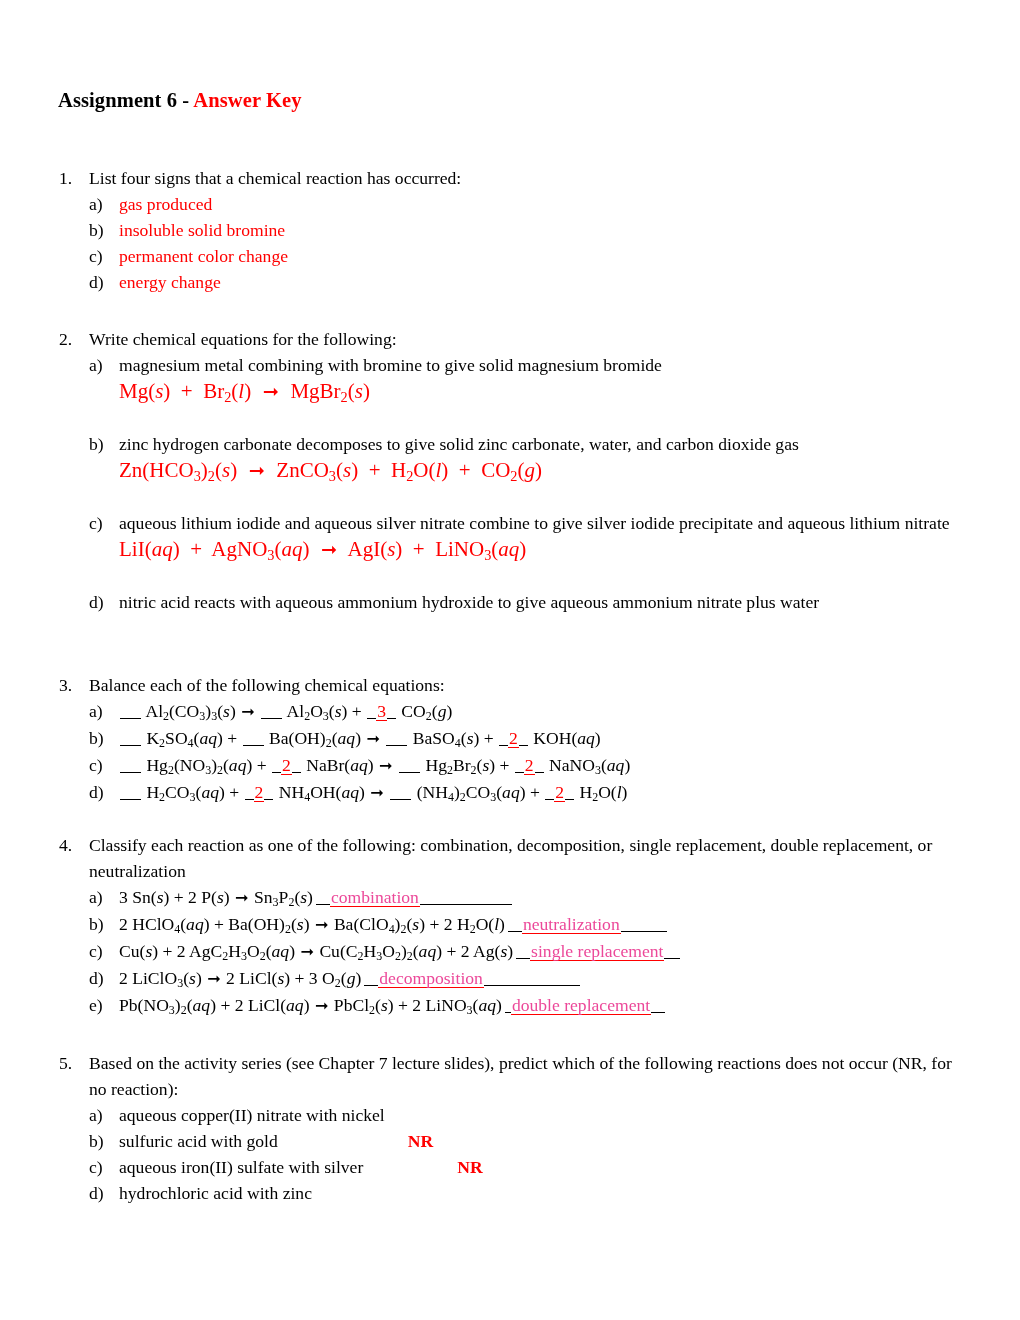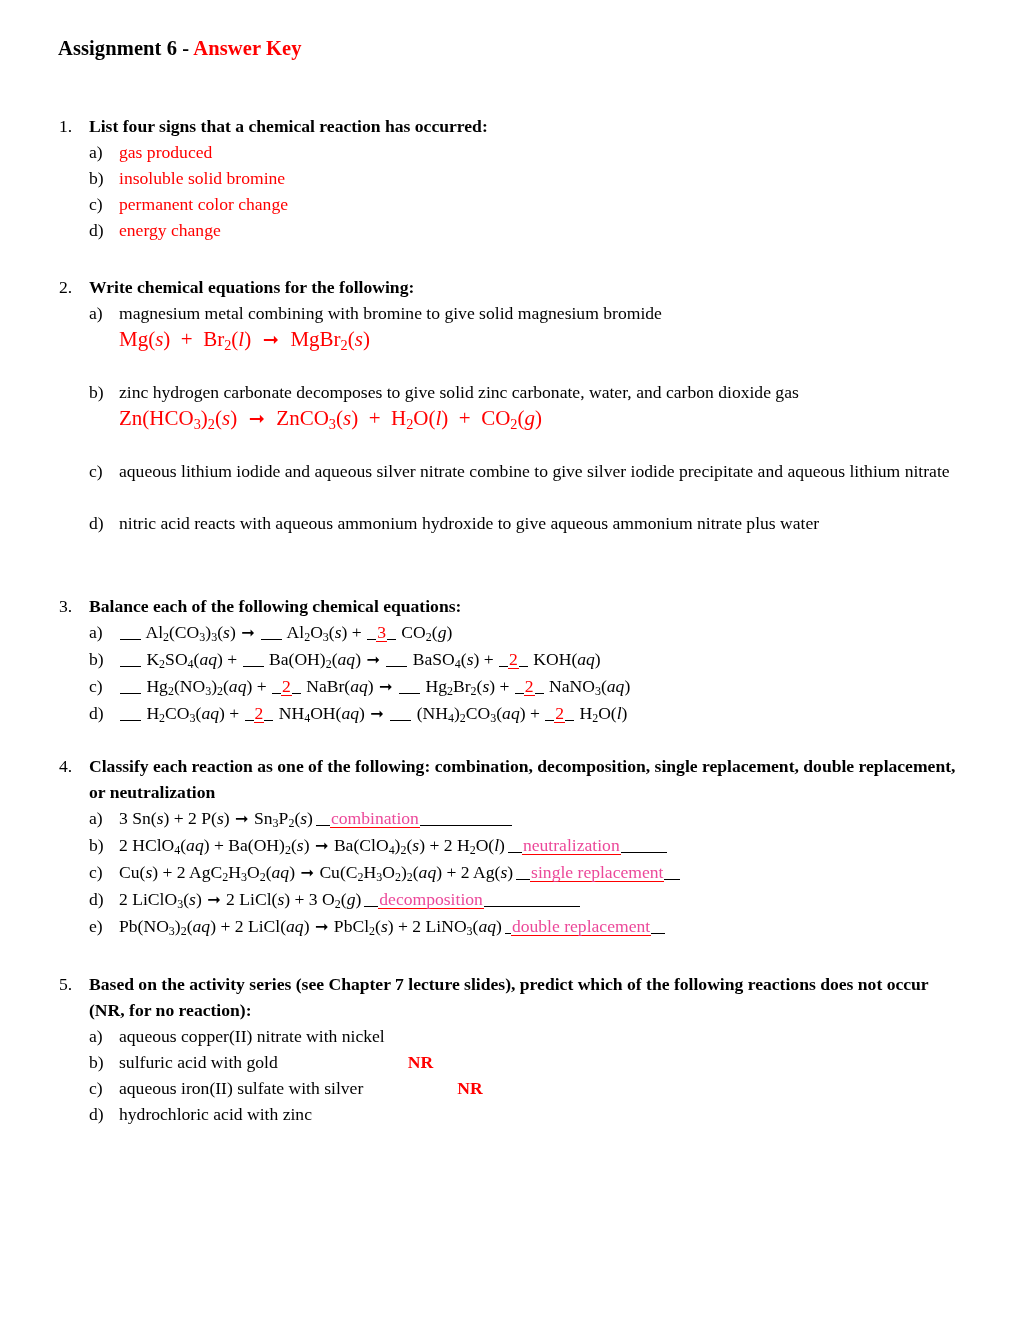--- a/index.html
+++ b/index.html
@@ -12,21 +12,21 @@
     height: 1320px;
     font-family: "Liberation Serif", "DejaVu Serif", serif;
     color: #000000;
     -webkit-font-smoothing: antialiased;
   }
   .page {
     position: relative;
     width: 1020px;
     height: 1320px;
     box-sizing: border-box;
-    padding: 36px 62px 40px 58px;
+    padding: 88px 62px 40px 58px;
     background: #ffffff;
   }
   .doc-title {
     font-size: 20.5px;
     font-weight: bold;
     line-height: 1.2;
     margin: 0 0 0 0;
     letter-spacing: 0.1px;
   }
   .red { color: #ff0000; }
@@ -48,21 +48,20 @@
   }
   .q-num {
     width: 30px;
     flex: 0 0 30px;
     text-align: left;
     padding-left: 1px;
   }
   .q-text {
     flex: 1 1 auto;
     max-width: 880px;
-    font-weight: bold;
   }
   
   .sub {
     display: flex;
     align-items: flex-start;
     margin-left: 31px;
     font-size: 17.6px;
     line-height: 26px;
   }
   .sub-let {
@@ -203,20 +202,21 @@
       <span class="sub-body">zinc hydrogen carbonate decomposes to give solid zinc carbonate, water, and carbon dioxide gas</span>
     </div>
     <div class="eqline red">Zn(HCO<sub>3</sub>)<sub>2</sub>(<span class="it">s</span>)&nbsp; <span class="arrow">➞</span>&nbsp; ZnCO<sub>3</sub>(<span class="it">s</span>)&nbsp; +&nbsp; H<sub>2</sub>O(<span class="it">l</span>)&nbsp; +&nbsp; CO<sub>2</sub>(<span class="it">g</span>)</div>
 
     <div class="spacer-md"></div>
 
     <div class="sub">
       <span class="sub-let">c)</span>
       <span class="sub-body">aqueous lithium iodide and aqueous silver nitrate combine to give silver iodide precipitate and aqueous lithium nitrate</span>
     </div>
+    <div class="eqline red">LiI(<span class="it">aq</span>)&nbsp; +&nbsp; AgNO<sub>3</sub>(<span class="it">aq</span>)&nbsp; <span class="arrow">➞</span>&nbsp; AgI(<span class="it">s</span>)&nbsp; +&nbsp; LiNO<sub>3</sub>(<span class="it">aq</span>)</div>
 
     <div class="spacer-md"></div>
 
     <div class="sub">
       <span class="sub-let">d)</span>
       <span class="sub-body">nitric acid reacts with aqueous ammonium hydroxide to give aqueous ammonium nitrate plus water</span>
     </div>
   </section>
 
   <div style="height:57px"></div>

